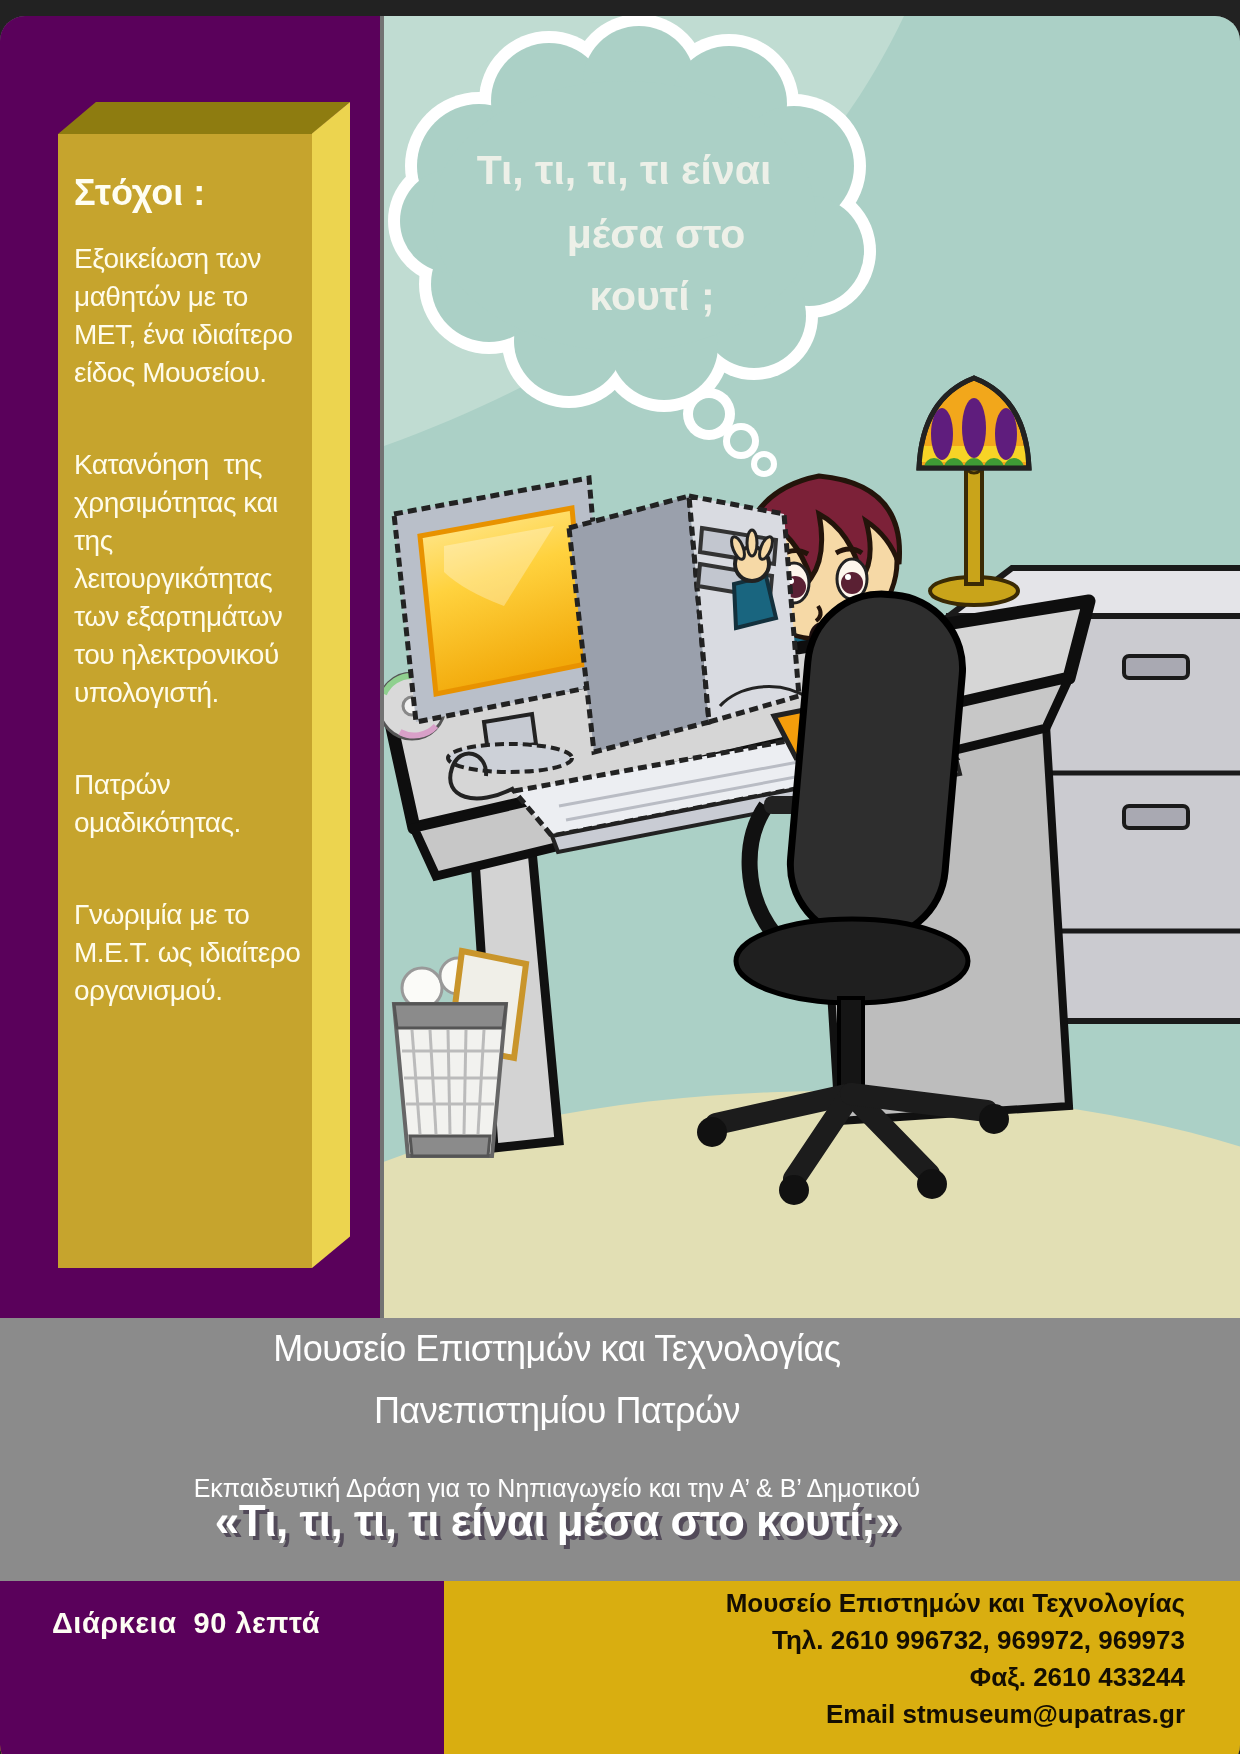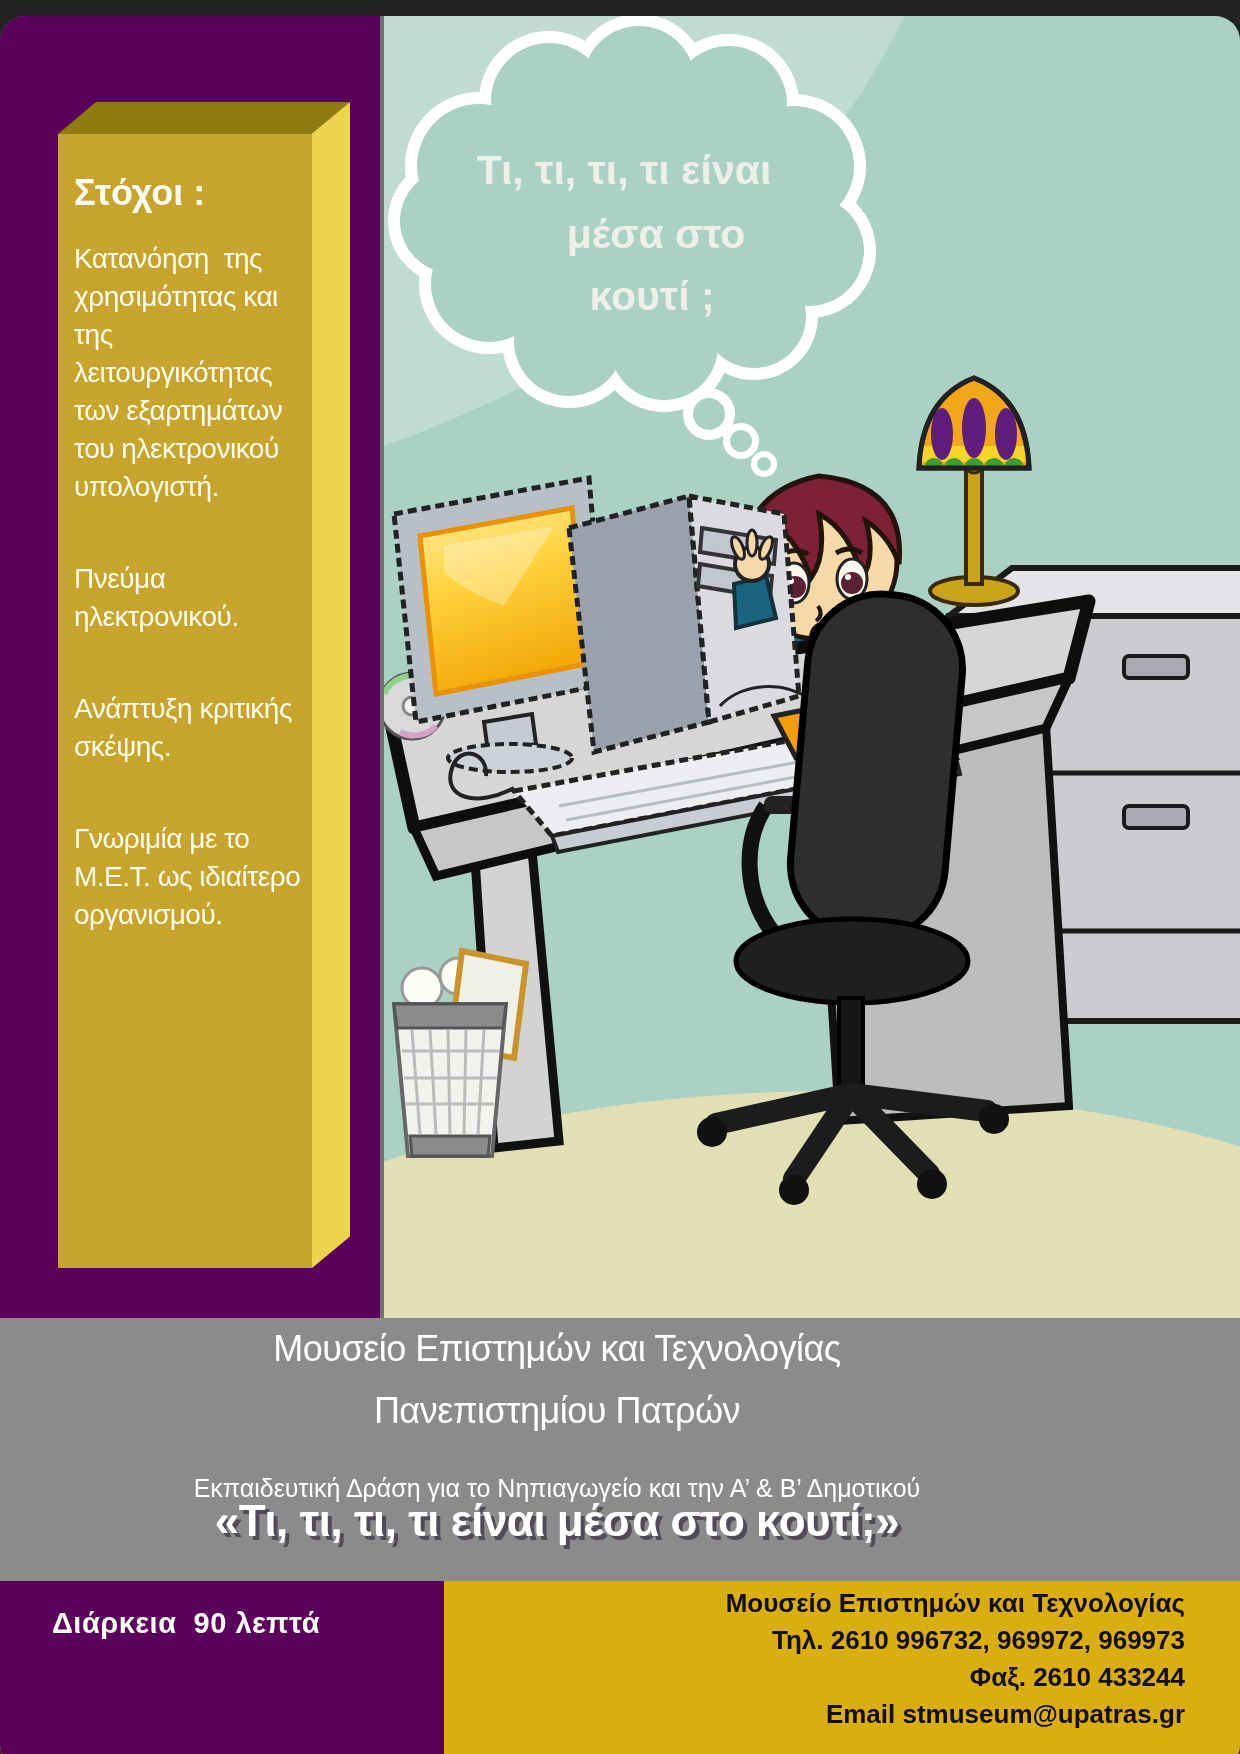--- a/index.html
+++ b/index.html
@@ -45,23 +45,23 @@
 </head>
 <body>
 
 <div class="poster">
 
   <div class="left-col">
     <div class="box-top"></div>
     <div class="box-side"></div>
     <div class="goals-box">
       <p class="goals-title">Στόχοι :</p>
+      <p class="goal">Εξοικείωση των μαθητών με το ΜΕΤ, ένα ιδιαίτερο είδος Μουσείου.</p>
       <p class="goal">Κατανόηση  της χρησιμότητας και της λειτουργικότητας των εξαρτημάτων του ηλεκτρονικού υπολογιστή.</p>
-      <p class="goal">Πνεύμα ηλεκτρονικού.</p>
-      <p class="goal">Ανάπτυξη κριτικής σκέψης.</p>
+      <p class="goal">Πατρών ομαδικότητας.</p>
       <p class="goal">Γνωριμία με το Μ.Ε.Τ. ως ιδιαίτερο οργανισμού.</p>
     </div>
   </div>
 
   <div class="scene">
     <svg width="860" height="1302" viewBox="0 0 860 1302">
       <defs>
         <linearGradient id="goldScreen" x1="0" y1="0" x2="0.3" y2="1">
           <stop offset="0" stop-color="#ffeb9e"></stop>
           <stop offset="0.45" stop-color="#ffd23e"></stop>

